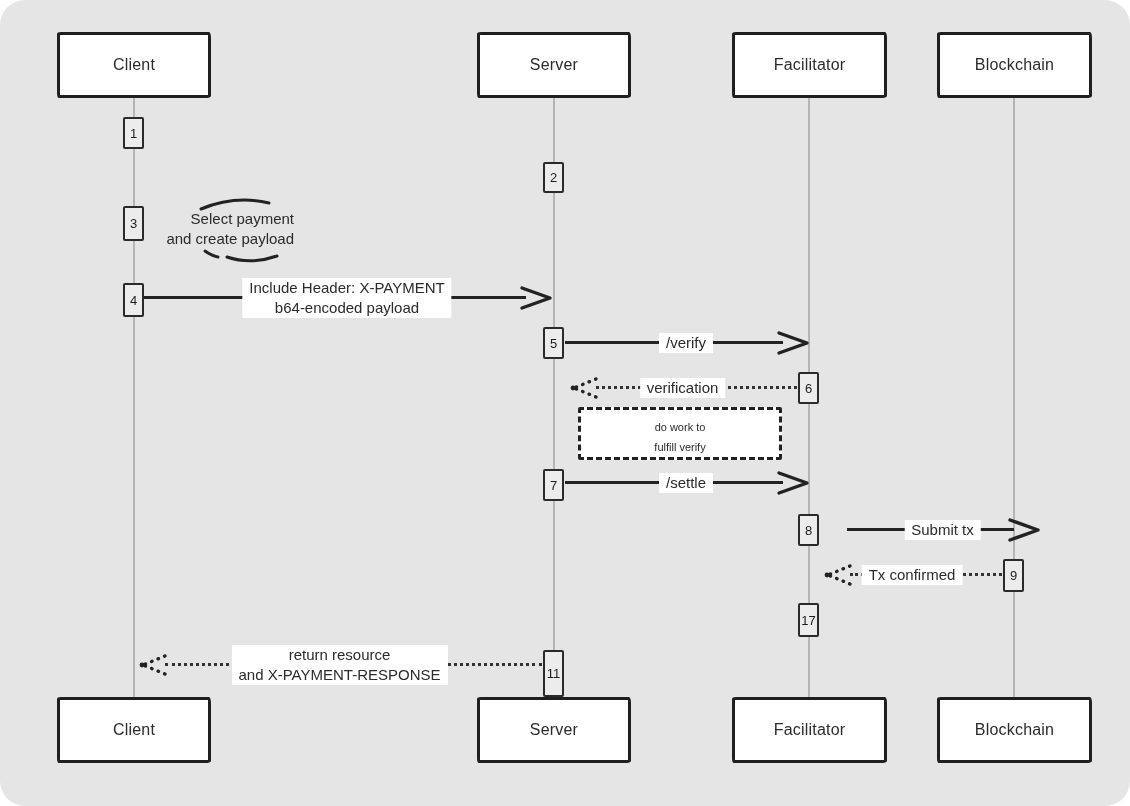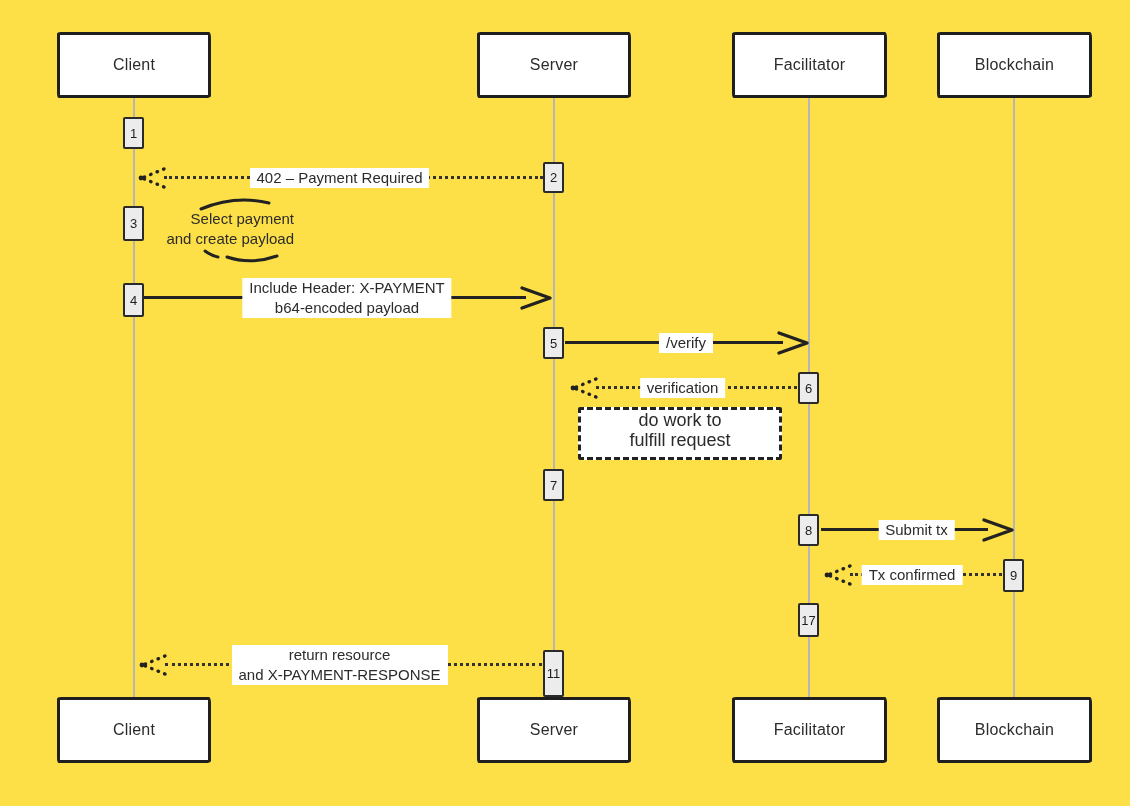--- a/index.html
+++ b/index.html
@@ -1,18 +1,18 @@
 <!DOCTYPE html>
 <html><head>
 <meta charset="utf-8">
 <style>
   html,body{margin:0;padding:0;background:#ffffff;}
   .stage{
-    position:relative;width:1130px;height:806px;background:#fde047;overflow:hidden;
-    font-family:"Liberation Sans", sans-serif;color:#2b2b2b;
+    position:relative;width:1130px;height:806px;background:#e5e5e5;overflow:hidden;
+    font-family:"Liberation Sans", sans-serif;color:#2b2b2b;border-radius:25px;
   }
   
   .actor{
     position:absolute;width:154px;height:66px;box-sizing:border-box;
     border:3px solid #1f1f1f;background:#fff;
     display:flex;align-items:center;justify-content:center;
     font-size:16px;letter-spacing:.2px;
     border-radius:4px 2px 6px 2px / 2px 6px 2px 5px;
     z-index:4;
   }
@@ -35,22 +35,22 @@
   .head.left{left:0;}
   .msg-label{
     position:absolute;top:50%;left:50%;transform:translate(-50%,-50%);
     background:#fff;padding:0 7px;font-size:15px;white-space:nowrap;
     text-align:center;line-height:20px;color:#2b2b2b;
   }
   
   .note{
     position:absolute;left:578px;top:407px;width:204px;height:53px;box-sizing:border-box;
     border:3px dashed #222;border-radius:2px;background:#fff;
-    display:flex;flex-direction:column;align-items:center;justify-content:flex-start;
-    font-size:18px;line-height:20px;z-index:3;
+    display:flex;flex-direction:column;align-items:center;justify-content:flex-end;
+    font-size:11px;line-height:20px;z-index:3;
   }
   
   .self-label{
     position:absolute;left:158px;top:209px;width:136px;text-align:right;
     font-size:15px;line-height:20px;z-index:3;background:transparent;
   }
   .self-arcs{position:absolute;left:185px;top:194px;z-index:2;}
 </style>
 </head>
 <body>
@@ -82,28 +82,20 @@
       <span>Server</span>
     </div>
   <div class="actor" style="left:732px;top:697px;width:155px">
       <span>Facilitator</span>
     </div>
   <div class="actor" style="left:937px;top:697px;width:155px">
       <span>Blockchain</span>
     </div>
 
 
-  <div class="msg" style="left:136px;top:164px;width:407px">
-    <div class="line dotted"></div>
-    <svg class="head left" width="32" height="26" viewBox="0 0 32 26">
-      <path d="M28 4 L6 13 M28 22 L6 13" fill="none" stroke="#222" stroke-width="3.4" stroke-linecap="round" stroke-dasharray="0.5 6.5"></path>
-      <circle cx="5" cy="13" r="2.4" fill="#222"></circle>
-    </svg>
-    <div class="msg-label">402 – Payment Required</div>
-  </div>
 
   <div class="self-label">
     <div>Select payment</div>
     <div>and create payload</div>
   </div>
   <svg class="self-arcs" width="130" height="72" viewBox="0 0 130 72">
     <path d="M16 15 Q 50 1 84 9" fill="none" stroke="#222" stroke-width="3" stroke-linecap="round"></path>
     <path d="M20 57 q 7 5 13 6" fill="none" stroke="#222" stroke-width="3" stroke-linecap="round"></path>
     <path d="M42 63 q 24 8 50 -1" fill="none" stroke="#222" stroke-width="3" stroke-linecap="round"></path>
   </svg>
@@ -131,25 +123,32 @@
     <div class="line dotted"></div>
     <svg class="head left" width="32" height="26" viewBox="0 0 32 26">
       <path d="M28 4 L6 13 M28 22 L6 13" fill="none" stroke="#222" stroke-width="3.4" stroke-linecap="round" stroke-dasharray="0.5 6.5"></path>
       <circle cx="5" cy="13" r="2.4" fill="#222"></circle>
     </svg>
     <div class="msg-label">verification</div>
   </div>
 
   <div class="note">
     <div>do work to</div>
-    <div>fulfill request</div>
-  </div>
-
-
-  <div class="msg" style="left:821px;top:516px;width:191px">
+    <div>fulfill verify</div>
+  </div>
+
+  <div class="msg" style="left:565px;top:469px;width:242px">
+    <div class="line solid"></div>
+    <svg class="head right" width="34" height="26" viewBox="0 0 34 26">
+      <path d="M3 3 L31 13 L3 23" fill="none" stroke="#222" stroke-width="3.4" stroke-linecap="round" stroke-linejoin="round"></path>
+    </svg>
+    <div class="msg-label">/settle</div>
+  </div>
+
+  <div class="msg" style="left:847px;top:516px;width:191px">
     <div class="line solid"></div>
     <svg class="head right" width="34" height="26" viewBox="0 0 34 26">
       <path d="M3 3 L31 13 L3 23" fill="none" stroke="#222" stroke-width="3.4" stroke-linecap="round" stroke-linejoin="round"></path>
     </svg>
     <div class="msg-label">Submit tx</div>
   </div>
 
   <div class="msg" style="left:822px;top:561px;width:180px">
     <div class="line dotted"></div>
     <svg class="head left" width="32" height="26" viewBox="0 0 32 26">

